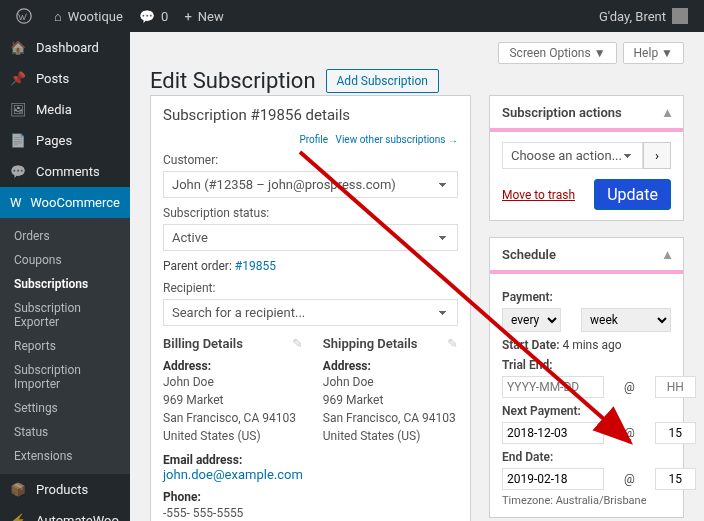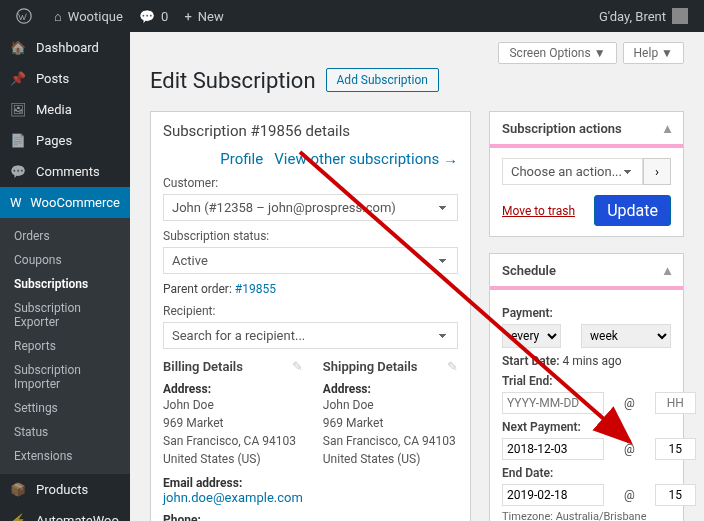--- a/index.html
+++ b/index.html
@@ -13,37 +13,37 @@
 .layout{display:flex}
 .sidebar{background:#23282d;width:130px;min-height:600px;color:#eee;font-size:13px}
 .sidebar-item{display:flex;align-items:center;padding:8px 10px;cursor:pointer;color:#eee}
 .sidebar-item .ico{width:18px;margin-right:8px;opacity:.6;display:inline-flex}
 .sidebar-item.active{background:#0073aa;color:#fff;position:relative}
 .sidebar-item.active::after{content:"";position:absolute;right:-8px;top:50%;transform:translateY(-50%);border:8px solid transparent;border-left-color:#0073aa}
 .sidebar-sub{background:#32373c;padding:6px 0}
 .sidebar-sub .sub{padding:5px 10px 5px 14px;color:#b4b9be;font-size:12px;cursor:pointer}
 .sidebar-sub .sub.current{color:#fff;font-weight:600}
 .main{flex:1;padding:10px 20px 20px 20px}
-.page-header{display:flex;align-items:flex-start;margin-bottom:18px}
+.page-header{display:flex;align-items:flex-end;margin-bottom:2px}
 h1{font-size:22px;font-weight:400;color:#23282d}
 .btn-sm{border:1px solid #0071a1;color:#0071a1;background:#f3f5f6;padding:4px 10px;font-size:12px;margin-left:10px;cursor:pointer;border-radius:2px}
 .screen-opts{display:flex;justify-content:flex-end;gap:6px;margin-bottom:4px}
 .tab-btn{border:1px solid #ccc;background:#fff;color:#666;padding:3px 10px;font-size:12px;cursor:pointer;border-radius:2px}
 .cols{display:flex;gap:18px}
 .col-main{flex:1}
 .col-side{width:195px}
 .postbox{background:#fff;border:1px solid #ccd0d4;margin-bottom:16px}
 .postbox-header{display:flex;align-items:flex-end;justify-content:space-between;padding:8px 12px;border-bottom:4px solid #f9a8d4;font-weight:600;font-size:13px}
 .postbox-body{padding:10px 12px}
 .section-title{font-size:15px;font-weight:400;margin-bottom:10px}
 label.lbl{display:block;font-size:12px;color:#555;margin:8px 0 4px}
 .select,.input{width:100%;border:1px solid #ddd;padding:5px 8px;font-size:13px;background:#fff;color:#555}
 .select{appearance:none;background-image:linear-gradient(45deg,transparent 50%,#666 50%),linear-gradient(135deg,#666 50%,transparent 50%);background-position:calc(100% - 14px) 11px,calc(100% - 10px) 11px;background-size:4px 4px;background-repeat:no-repeat}
 a{color:#0073aa;text-decoration:none}
-.inline-links{text-align:right;font-size:15px;margin-bottom:4px}
+.inline-links{text-align:right;font-size:10px;margin-bottom:4px}
 .row2{display:flex;gap:20px;margin-top:10px}
 .half{flex:1;position:relative}
 .half h3{font-size:13px;font-weight:600;margin-bottom:6px}
 .pencil{position:absolute;right:0;top:0;opacity:.3;cursor:pointer}
 .details p{font-size:12px;line-height:1.5;color:#555}
 .details strong{display:block;margin-top:8px;font-size:12px;color:#333}
 .link-arrow::after{content:" →"}
 .action-row{display:flex;gap:0}
 .action-row .select{flex:1}
 .sq-btn{width:28px;border:1px solid #ccc;background:#f7f7f7;cursor:pointer}

